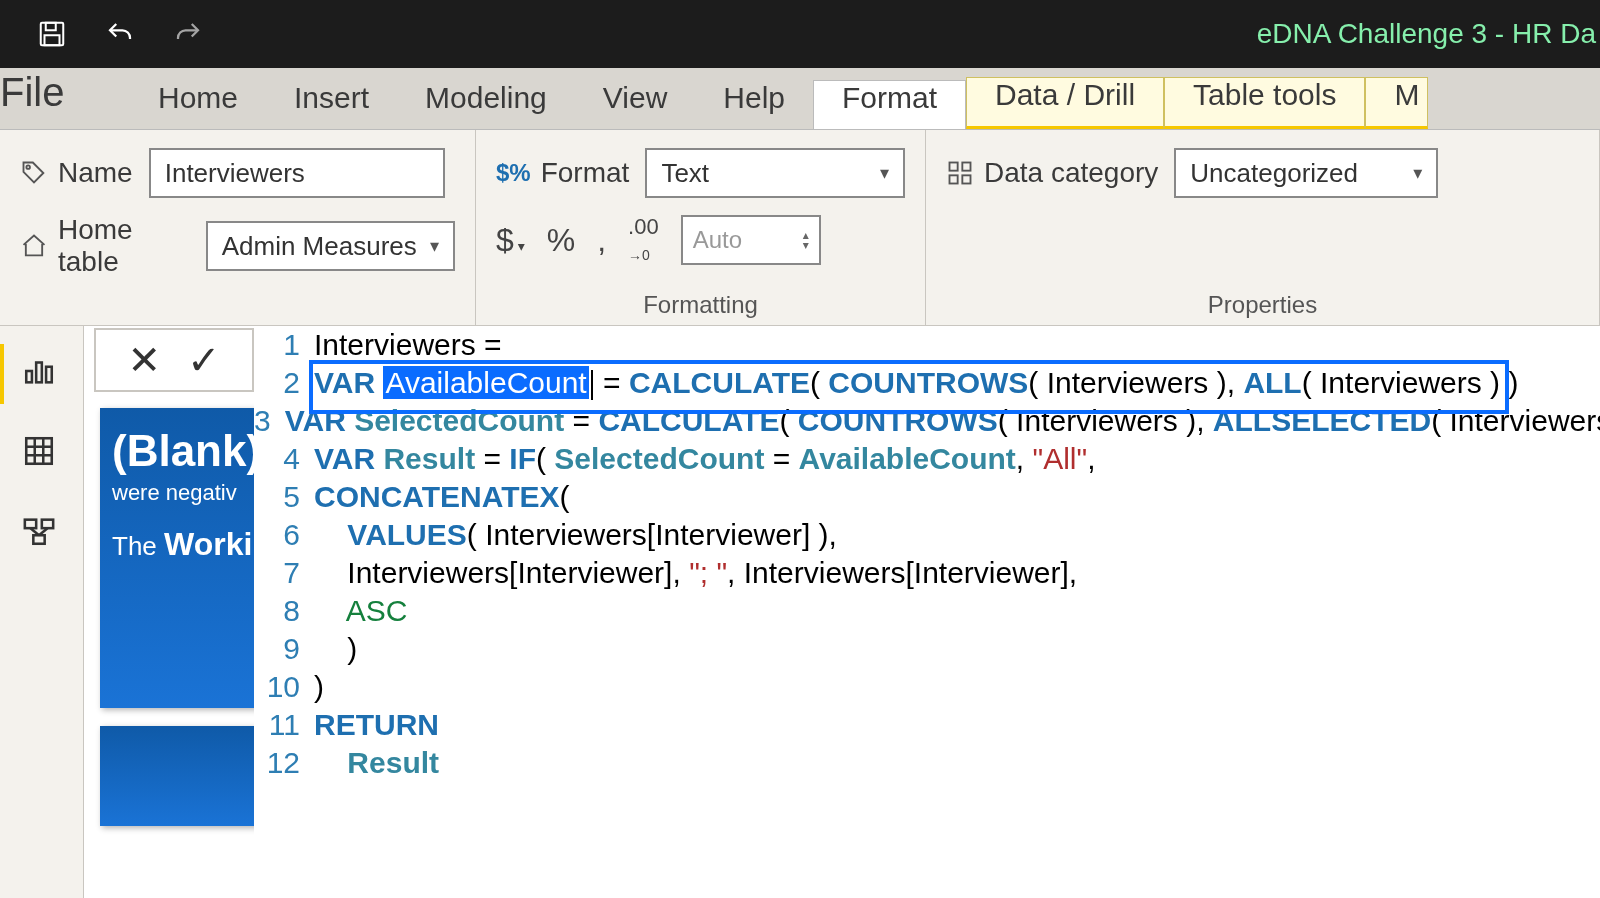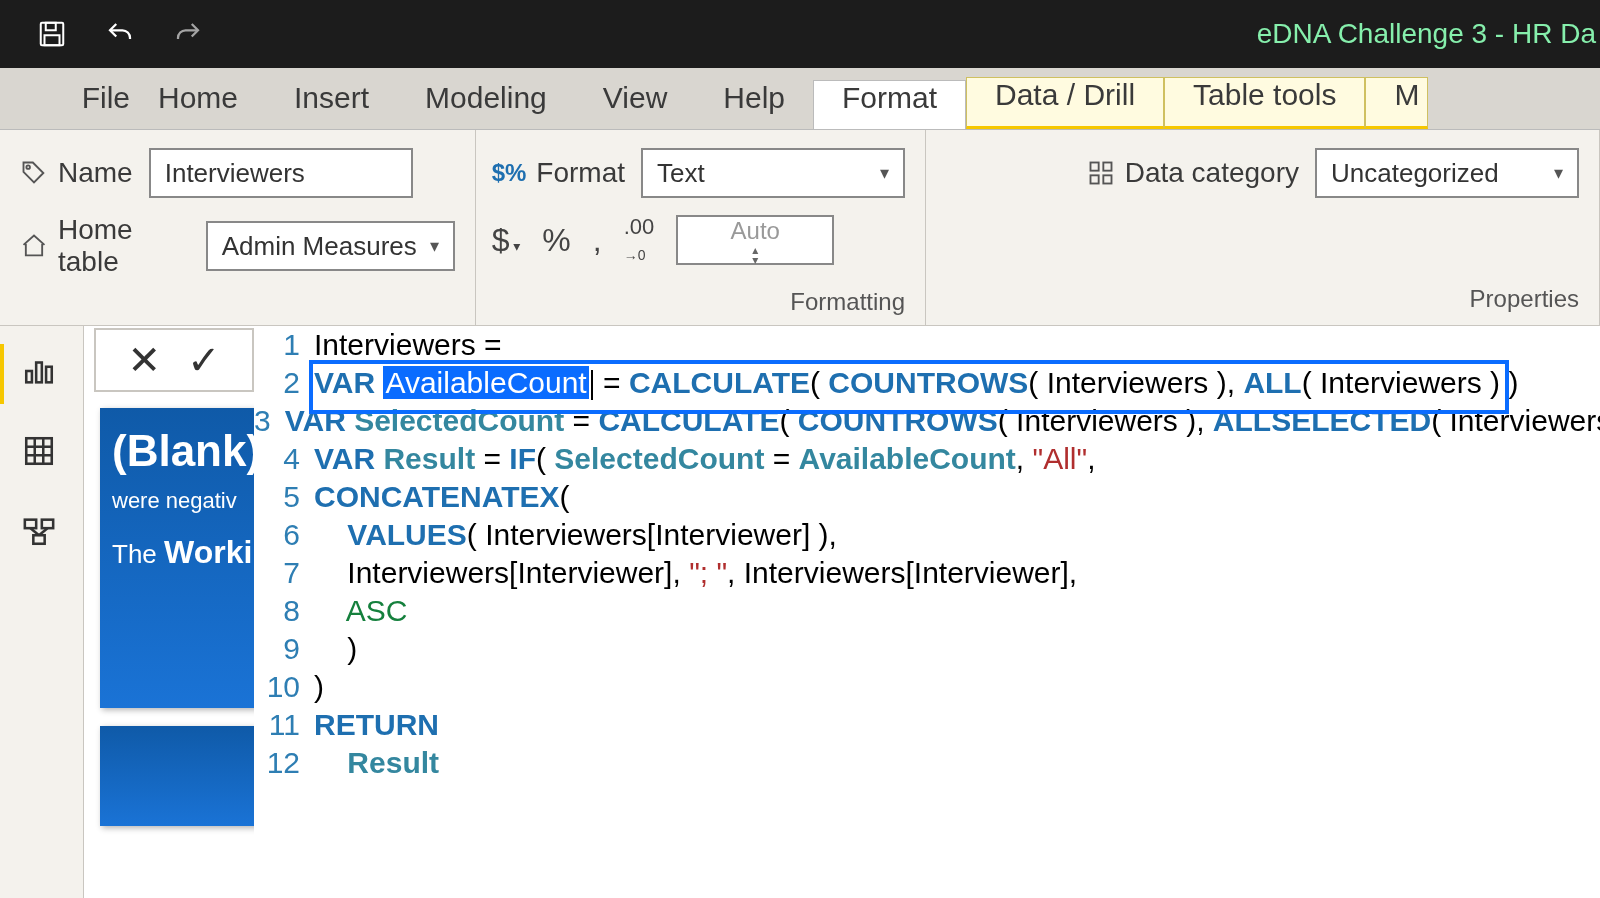--- a/index.html
+++ b/index.html
@@ -6,61 +6,61 @@
 html, body { width:1600px; height:898px; overflow:hidden; background:#fff; }
 
 
 .titlebar { height:68px; background:#1c1c1c; display:flex; align-items:center; color:#86efac; }
 .tb-left { display:flex; gap:36px; padding-left:36px; }
 .tb-icon { width:32px; height:32px; display:flex; align-items:center; justify-content:center; }
 .tb-title { margin-left:auto; font-size:28px; padding-right:4px; white-space:nowrap; }
 
 
 .tabs { height:62px; background:#d9d6d0; display:flex; align-items:flex-end; border-bottom:1px solid #bbb; }
-.tab-file { width:130px; text-align:right; font-size:30px; color:#3a3a3a; padding-bottom:14px; }
+.tab-file { width:130px; text-align:left; font-size:40px; color:#3a3a3a; padding-bottom:14px; }
 .tab { font-size:30px; color:#3a3a3a; padding:0 28px 14px 28px; }
 .tab.active { background:#fff; border:1px solid #bbb; border-bottom:none; }
 .tab.yellow { background:#fffbe0; border:1px solid #cfc060; border-bottom:3px solid #f6c700; }
 .tab.yellow-partial { background:#fffbe0; border:1px solid #cfc060; border-bottom:3px solid #f6c700; padding-right:8px; }
 
 
 .ribbon { height:196px; background:#f4f2ed; display:flex; border-bottom:1px solid #c9c6c0; }
-.rgroup { display:flex; flex-direction:column; border-right:1px solid #c9c6c0; padding:18px 20px 12px 20px;align-items:flex-end; }
+.rgroup { display:flex; flex-direction:column; border-right:1px solid #c9c6c0; padding:18px 20px 6px 20px; }
 .rgroup-body { flex:1; }
 .rgroup-label { text-align:center; font-size:24px; color:#555; padding-top:6px; }
 
 .row { display:flex; align-items:center; gap:16px; margin-bottom:16px; }
 .lbl { font-size:28px; color:#3a3a3a; display:flex; align-items:center; gap:10px; }
 .input-box { border:2px solid #888; background:#fff; height:50px; font-size:26px; padding:0 14px; color:#333; }
 .select-box { border:2px solid #888; background:#fff; height:50px; font-size:26px; padding:0 14px; color:#333; display:flex; align-items:center; justify-content:space-between; gap:0; }
 .chev { font-size:18px; color:#555; }
 
-.g-struct .input-box.name { width:264px; }
+.g-struct .input-box.name { width:296px; }
 .g-struct .select-box.ht { width:264px; }
 
 .g-fmt .select-box.fmt { width:264px; }
-.spin { width:158px; height:50px; border:2px solid #888; background:#fff; display:flex; align-items:center; justify-content:space-between; padding:0 10px; color:#999; font-size:24px;flex-direction:column; }
+.spin { width:140px; height:50px; border:2px solid #888; background:#fff; display:flex; align-items:center; justify-content:space-between; padding:0 10px; color:#999; font-size:24px; }
 .spin-arrows { display:flex; flex-direction:column; font-size:12px; line-height:10px; color:#666; }
 
 .g-prop .select-box.dc { width:264px; }
 
 
 .lower { display:flex; height:calc(898px - 68px - 62px - 196px); }
 .rail { width:84px; background:#f4f2ed; border-right:1px solid #c9c6c0; display:flex; flex-direction:column; align-items:center; padding-top:28px; gap:40px; }
 .rail-btn { width:40px; height:40px; }
 .rail-btn.active { position:relative; }
 .rail-btn.active::before { content:""; position:absolute; left:-24px; top:-10px; width:6px; height:60px; background:#f6c700; }
 
 .canvas-wrap { flex:1; position:relative; background:#fff; }
 
 
 .bluecard { position:absolute; left:16px; top:82px; width:170px; height:300px; background:linear-gradient(180deg,#0f5aa8,#1a73d6); color:#fff; padding:18px 12px; overflow:hidden; box-shadow:2px 2px 6px rgba(0,0,0,.3); }
 .bluecard2 { position:absolute; left:16px; top:400px; width:170px; height:100px; background:linear-gradient(180deg,#0f5aa8,#1a73d6); box-shadow:2px 2px 6px rgba(0,0,0,.3); }
 .bc-blank { font-size:44px; font-weight:700; }
-.bc-line { font-size:22px; margin-top:12px; }
+.bc-line { font-size:22px; margin-top:4px; }
 .bc-work { font-size:26px; margin-top:20px; }
 .bc-work b { font-size:32px; }
 
 
 .fbar { position:absolute; left:10px; top:2px; width:160px; height:64px; background:#fff; border:2px solid #c9c6c0; display:flex; align-items:center; justify-content:center; gap:26px; }
 .fbar-x { font-size:40px; color:#333; font-weight:300; }
 .fbar-chk { font-size:40px; color:#333; }
 
 .editor { position:absolute; left:170px; top:0; right:0; bottom:0; background:#fff; font-family:Consolas,"Courier New",monospace; font-size:30px; line-height:38px; }
 .eline { display:flex; }

